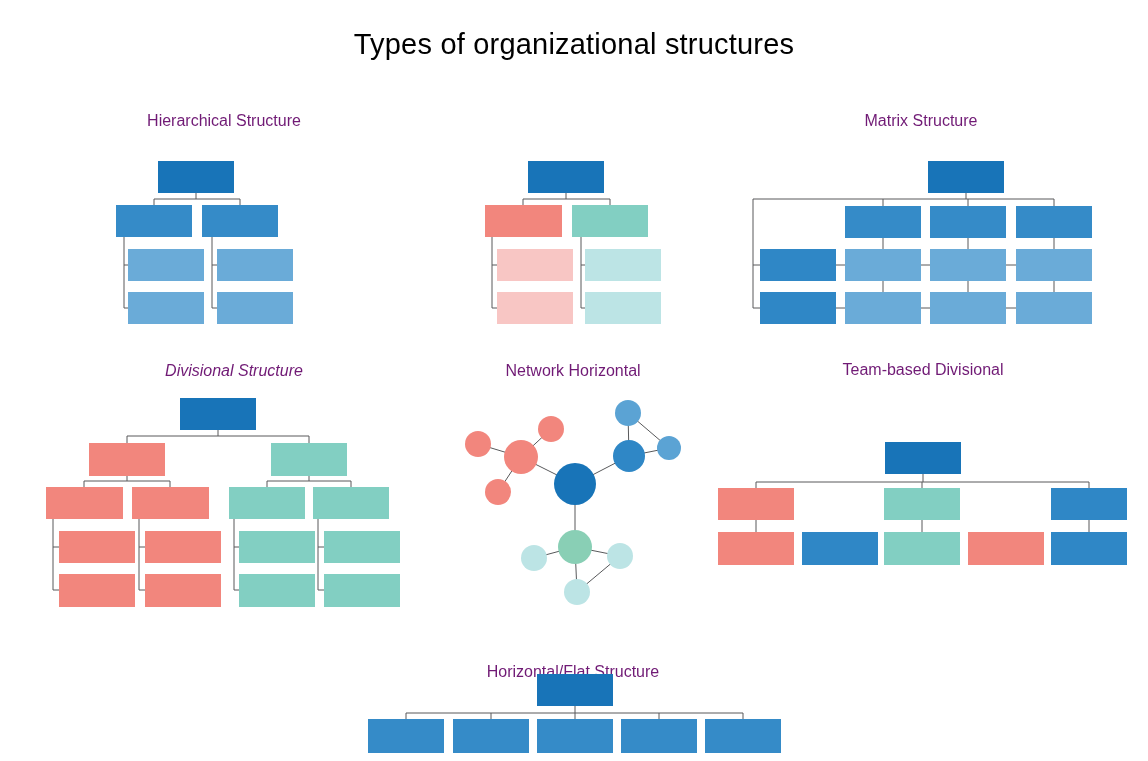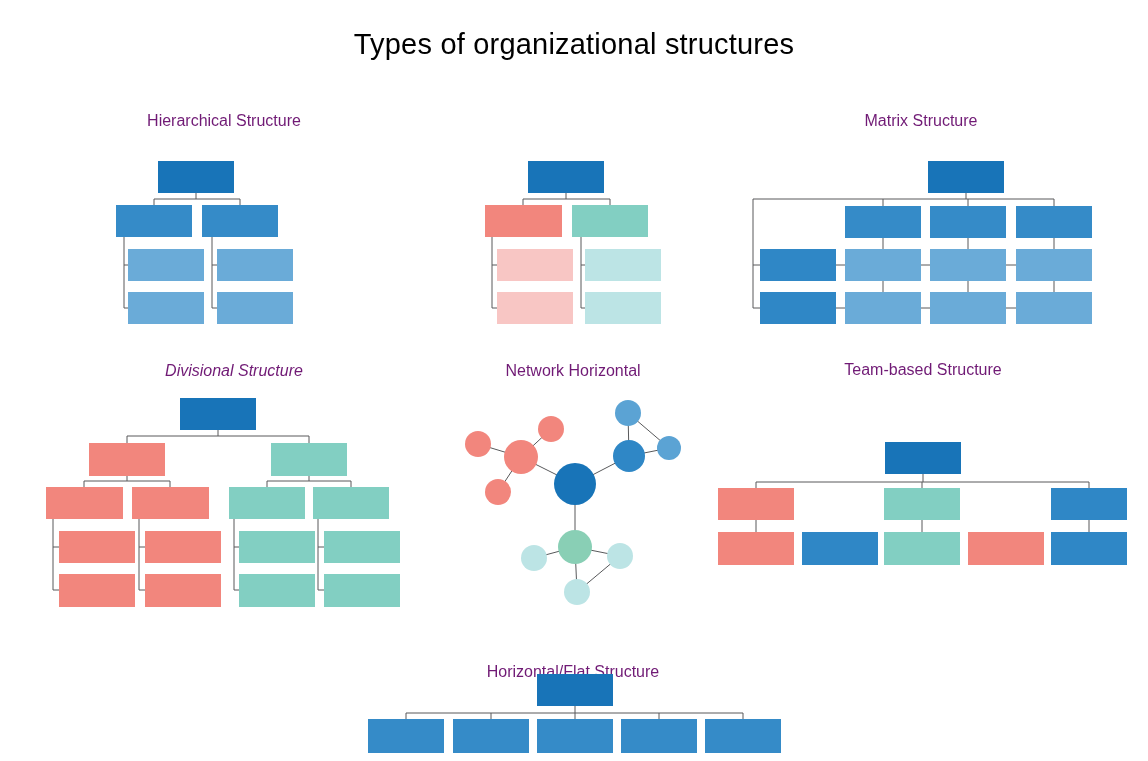--- a/index.html
+++ b/index.html
@@ -36,21 +36,21 @@
 </style>
 </head>
 <body>
 
 <div class="canvas">
   <div class="main-title">Types of organizational structures</div>
   <div class="dtitle" id="t0">Hierarchical Structure</div>
   <div class="dtitle" id="t2">Matrix Structure</div>
   <div class="dtitle" id="t3">Divisional Structure</div>
   <div class="dtitle" id="t4">Network Horizontal</div>
-  <div class="dtitle" id="t5">Team-based Structure</div>
+  <div class="dtitle" id="t5">Team-based Divisional</div>
   <div class="dtitle" id="t6">Horizontal/Flat Structure</div>
   <svg id="diagram-svg" width="1148" height="761" viewBox="0 0 1148 761" xmlns="http://www.w3.org/2000/svg">
       <g>
         <line x1="196" y1="193" x2="196" y2="199" stroke="#58595B" stroke-width="1"></line>
         <line x1="154" y1="199" x2="240" y2="199" stroke="#58595B" stroke-width="1"></line>
         <line x1="154" y1="199" x2="154" y2="205" stroke="#58595B" stroke-width="1"></line>
         <line x1="240" y1="199" x2="240" y2="205" stroke="#58595B" stroke-width="1"></line>
         <line x1="124" y1="237" x2="124" y2="308" stroke="#58595B" stroke-width="1"></line>
         <line x1="124" y1="265" x2="128" y2="265" stroke="#58595B" stroke-width="1"></line>
         <line x1="124" y1="308" x2="128" y2="308" stroke="#58595B" stroke-width="1"></line>

